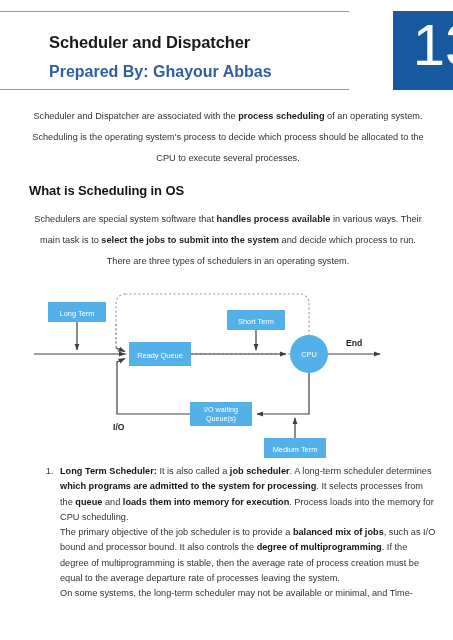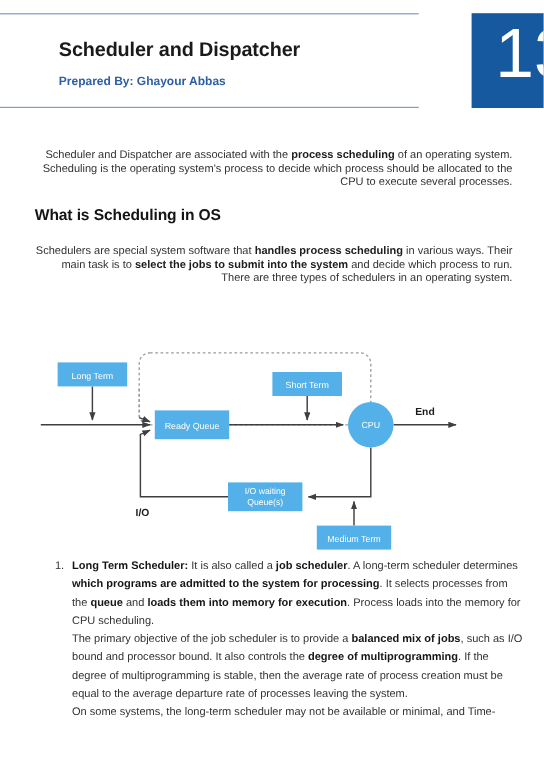--- a/index.html
+++ b/index.html
@@ -64,21 +64,21 @@
     font-size: 16.5px;
     font-weight: bold;
     letter-spacing: -0.1px;
     color: #1a1a1a;
     white-space: nowrap;
   }
   .doc-subtitle {
     position: absolute;
     left: 0;
     top: 52px;
-    font-size: 10px;
+    font-size: 16px;
     font-weight: bold;
     color: #2e5fa3;
     white-space: nowrap;
     text-align: right;
   }
   .chapter-badge {
     position: absolute;
     left: 349px;
     top: 0;
     width: 104px;
@@ -101,25 +101,25 @@
   }
 
   
   .body-area {
     position: absolute;
     left: 29px;
     top: 106px;
     width: 398px;
   }
   p.para {
-    margin: 18px 0 14px 0;
+    margin: 0 0 14px 0;
     font-size: 9.2px;
-    line-height: 11px;
+    line-height: 21px;
     color: #323232;
-    text-align: right;
+    text-align: center;
   }
   p.para b { font-weight: bold; color: #1d1d1d; }
 
   h2.section-heading {
     margin: 8px 0 11px 0;
     font-size: 13px;
     font-weight: bold;
     color: #141414;
     letter-spacing: -0.1px;
   }
@@ -178,21 +178,21 @@
     </div>
   </div>
 
   <div class="body-area">
 
     <p class="para"><span>Scheduler and Dispatcher are associated with the </span><b>process scheduling</b><span> of an operating system. Scheduling is the operating system's process to decide which process should be allocated to the CPU to execute several processes.</span></p>
 
 
     <h2 class="section-heading">What is Scheduling in OS</h2>
 
-    <p class="para"><span>Schedulers are special system software that </span><b>handles process scheduling</b><span> in various ways. Their main task is to </span><b>select the jobs to submit into the system</b><span> and decide which process to run. There are three types of schedulers in an operating system.</span></p>
+    <p class="para"><span>Schedulers are special system software that </span><b>handles process available</b><span> in various ways. Their main task is to </span><b>select the jobs to submit into the system</b><span> and decide which process to run. There are three types of schedulers in an operating system.</span></p>
   </div>
 
   <div class="diagram">
     <svg width="453" height="180" viewBox="0 0 453 180">
       <defs>
         <marker id="arrow" markerWidth="7" markerHeight="7" refX="6.4" refY="2.6" orient="auto" markerUnits="userSpaceOnUse">
           <path d="M0,0 L7,2.6 L0,5.2 z" fill="#3f3f3f"></path>
         </marker>
       </defs>
 

